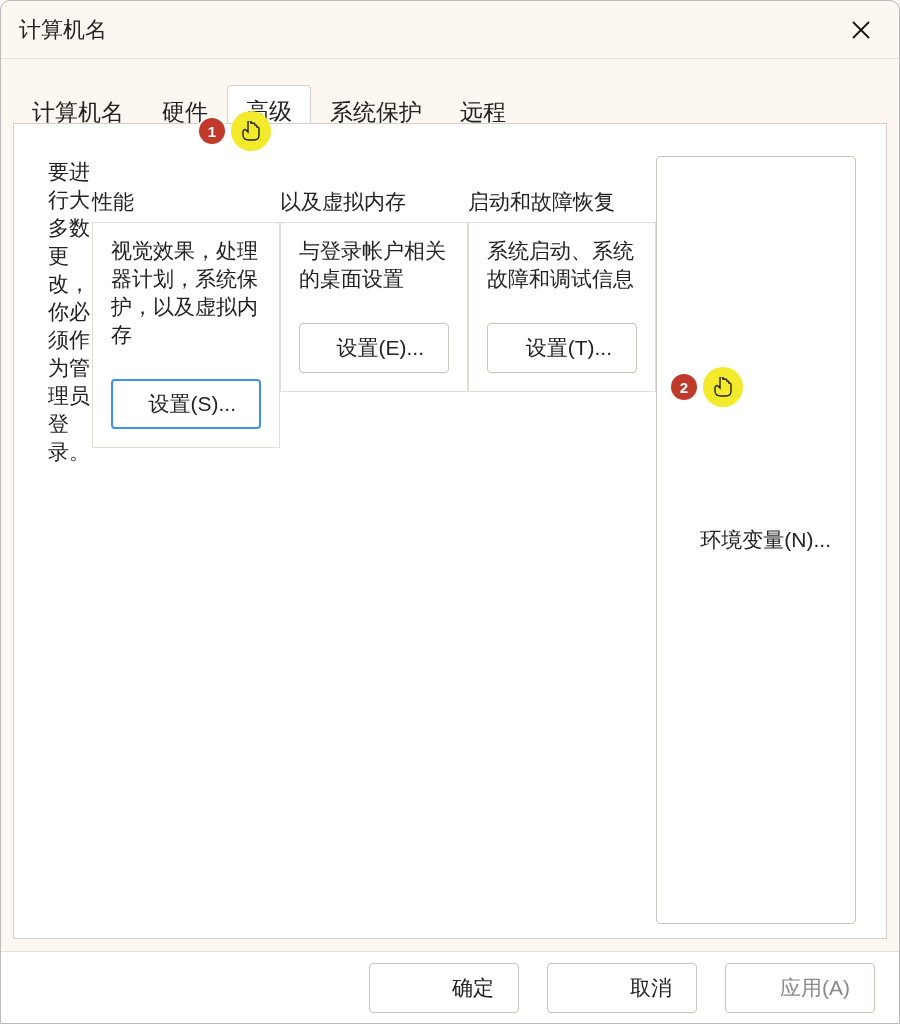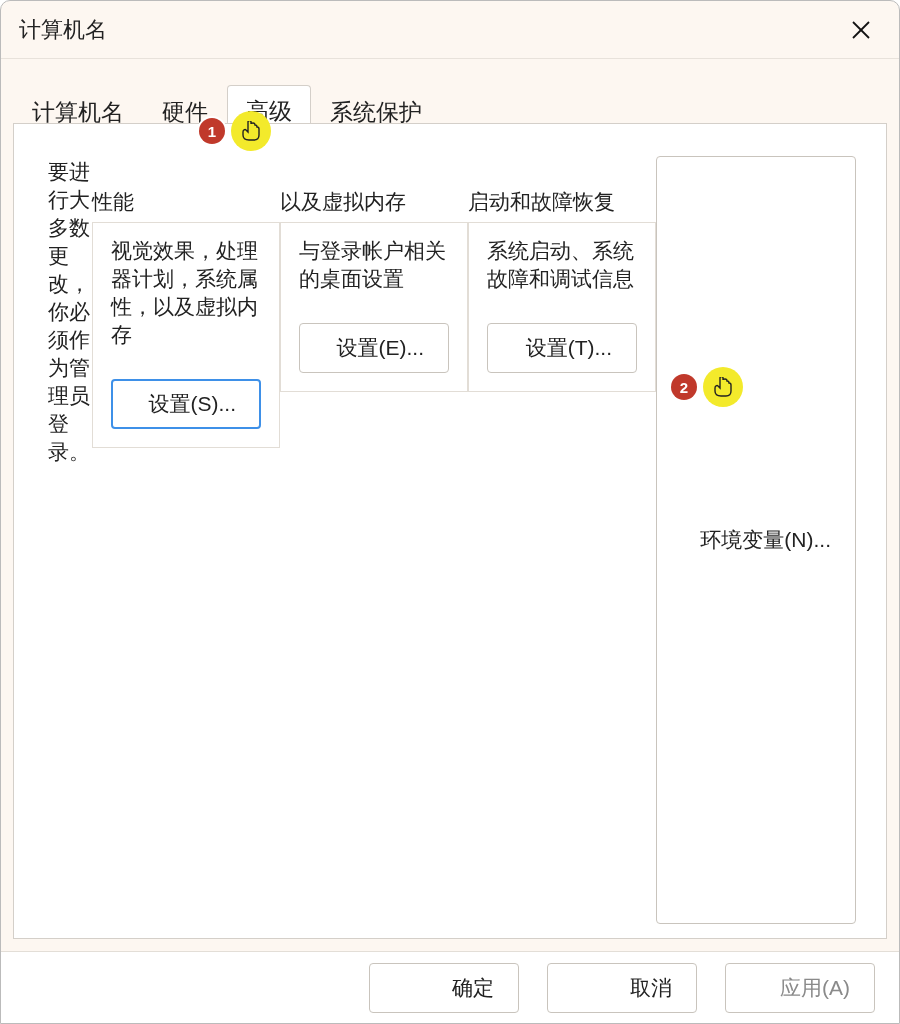--- a/index.html
+++ b/index.html
@@ -190,31 +190,32 @@
         <line x1="18" y1="2" x2="2" y2="18"></line>
       </svg>
     </div>
   </div>
 
   <div class="tabs">
     <div class="tab">计算机名</div>
     <div class="tab">硬件</div>
     <div class="tab active">高级</div>
     <div class="tab">系统保护</div>
+    <div class="tab">远程</div>
     <div class="tabs-underline"></div>
   </div>
 
   <div class="panel">
 
     <div class="admin-note">要进行大多数更改，你必须作为管理员登录。</div>
 
     <div class="group">
       <div class="group-title">性能</div>
       <div class="group-box" style="min-height:168px;">
-        <div class="group-desc">视觉效果，处理器计划，系统属性，以及虚拟内存</div>
+        <div class="group-desc">视觉效果，处理器计划，系统保护，以及虚拟内存</div>
         <div class="group-actions">
           <button class="btn primary-outline">设置(S)...</button>
         </div>
       </div>
     </div>
 
     <div class="group">
       <div class="group-title">以及虚拟内存</div>
       <div class="group-box" style="min-height:150px;">
         <div class="group-desc">与登录帐户相关的桌面设置</div>

